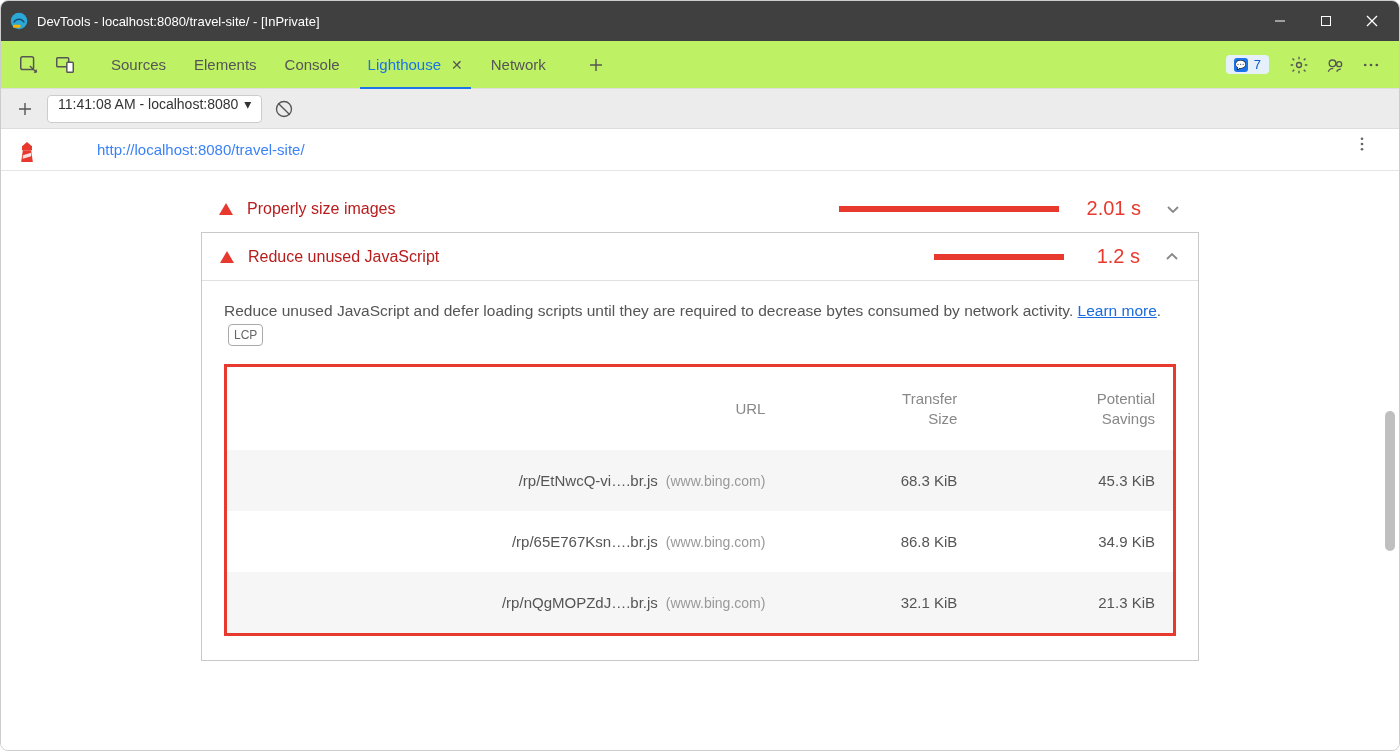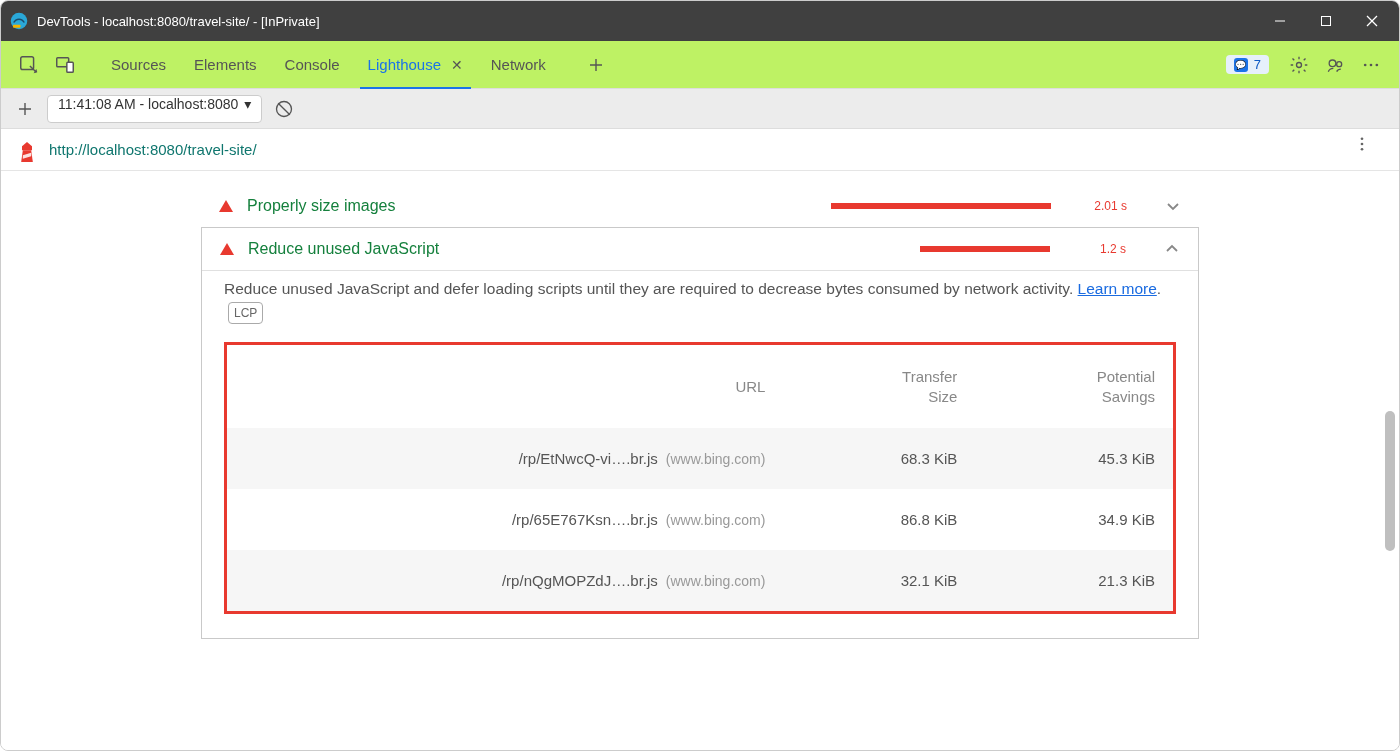--- a/index.html
+++ b/index.html
@@ -24,39 +24,39 @@
 .issue-pill .dot { width: 14px; height: 14px; background: #1a73e8; border-radius: 3px; display: flex; align-items: center; justify-content: center; color: #fff; font-size: 9px; }
 
 
 .toolbar2 { height: 40px; background: #ececec; display: flex; align-items: center; padding: 0 10px; gap: 8px; border-bottom: 1px solid #ddd; }
 .toolbar2 .pill { background: #fff; border: 1px solid #ccc; border-radius: 4px; height: 28px; display: flex; padding: 0 10px; font-size: 14px; color: #333; }
 .toolbar2 .plus { width: 28px; height: 28px; display: flex; align-items: center; justify-content: center; color: #555; }
 
 
 .urlbar { height: 42px; background: #fff; border-bottom: 1px solid #e5e5e5; display: flex; align-items: center; padding: 0 16px; gap: 12px; }
 .lh-icon { width: 20px; height: 20px; }
-.urlbar .url { font-size: 15px; color: #0f766e; }
+.urlbar .url { font-size: 15px; color: #3b82f6; margin-left: 48px; }
 .urlbar .spacer { flex: 1; }
 
 
 .content-wrap { position: relative; height: calc(751px - 40px - 48px - 40px - 42px); background: #fff; }
 .content { padding: 14px 200px 30px 200px; }
 
 .audit { display: flex; align-items: center; padding: 12px 18px; gap: 14px; }
 .tri-icon { width: 0; height: 0; border-left: 7px solid transparent; border-right: 7px solid transparent; border-bottom: 12px solid #e8392f; flex-shrink: 0; }
-.audit-title { font-size: 16px; color: #15803d; flex: 0 0 auto; }
+.audit-title { font-size: 16px; color: #b91c1c; flex: 0 0 auto; }
 .audit .spacer { flex: 1; }
 .redbar { height: 6px; background: #e8392f; margin-right: 14px; }
 .redbar.w1 { width: 220px; }
 .redbar.w2 { width: 130px; }
-.metric { color: #e8392f; font-size: 12px; margin-right: 24px; min-width: 48px; text-align: right; }
+.metric { color: #e8392f; font-size: 20px; margin-right: 10px; min-width: 48px; text-align: right; }
 .chev { color: #888; }
 
 .audit-box { border: 1px solid #c9c9c9; }
-.audit-box .audit-body { border-top: 1px solid #e0e0e0; padding: 6px 22px 24px; }
+.audit-box .audit-body { border-top: 1px solid #e0e0e0; padding: 18px 22px 24px; }
 .desc { font-size: 15.5px; color: #555; line-height: 1.5; }
 .desc a { color: #1a6be0; text-decoration: underline; }
 .lcp-tag { display: inline-block; border: 1px solid #aaa; border-radius: 4px; font-size: 12px; padding: 1px 5px; color: #666; margin-left: 4px; }
 
 .table-wrap { border: 3px solid #e8392f; margin-top: 18px; }
 table { width: 100%; border-collapse: collapse; }
 th, td { text-align: right; padding: 22px 18px; font-size: 15px; }
 th { color: #888; font-weight: 400; }
 th.num, td.num { text-align: right; white-space: nowrap; }
 th .two-line { display: inline-block; text-align: right; line-height: 1.3; margin-left: 12px; }

